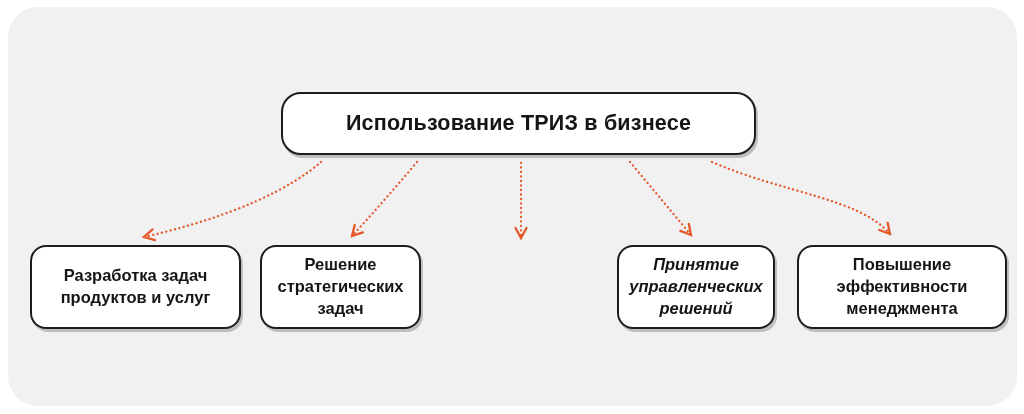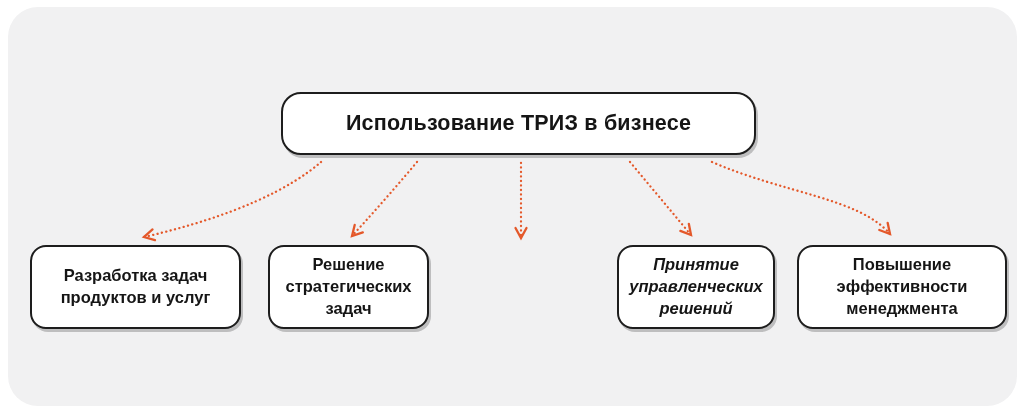--- a/index.html
+++ b/index.html
@@ -28,21 +28,21 @@
   }
   .root-box{
     left:273px;top:85px;width:475px;height:63px;border-radius:20px;
     font-size:21.5px;letter-spacing:.2px;
   }
   .child-box{
     top:238px;height:84px;border-radius:16px;
     font-size:16.5px;line-height:1.32;padding:6px 10px;
   }
   .child-1{left:22px;width:211px;}
-  .child-2{left:260px;width:161px;justify-content:center;}
+  .child-2{left:252px;width:161px;justify-content:center;}
   .child-3{left:437px;width:152px;}
   .child-4{left:609px;width:158px;font-style:italic;}
   .child-5{left:789px;width:210px;}
   svg.arrows{position:absolute;left:0;top:0;width:1024px;height:414px;pointer-events:none;}
   svg.arrows path.link{
     fill:none;stroke:var(--arrow);stroke-width:2.3;
     stroke-linecap:round;stroke-dasharray:0.1 4.4;
   }
   svg.arrows path.head{fill:none;stroke:var(--arrow);stroke-width:2.3;stroke-linecap:round;}
 </style>

